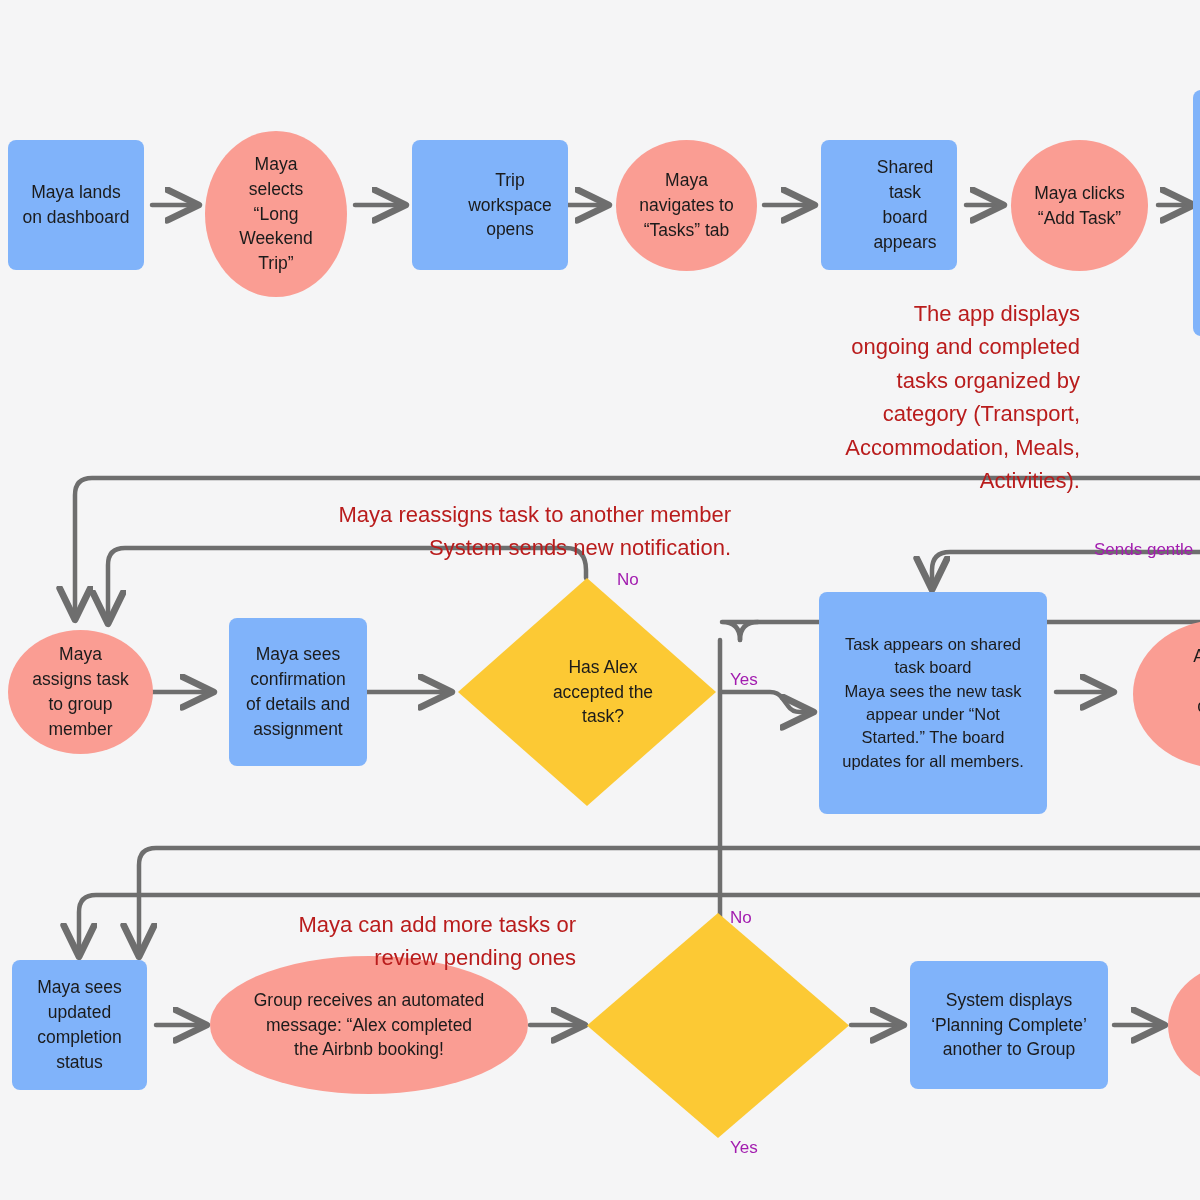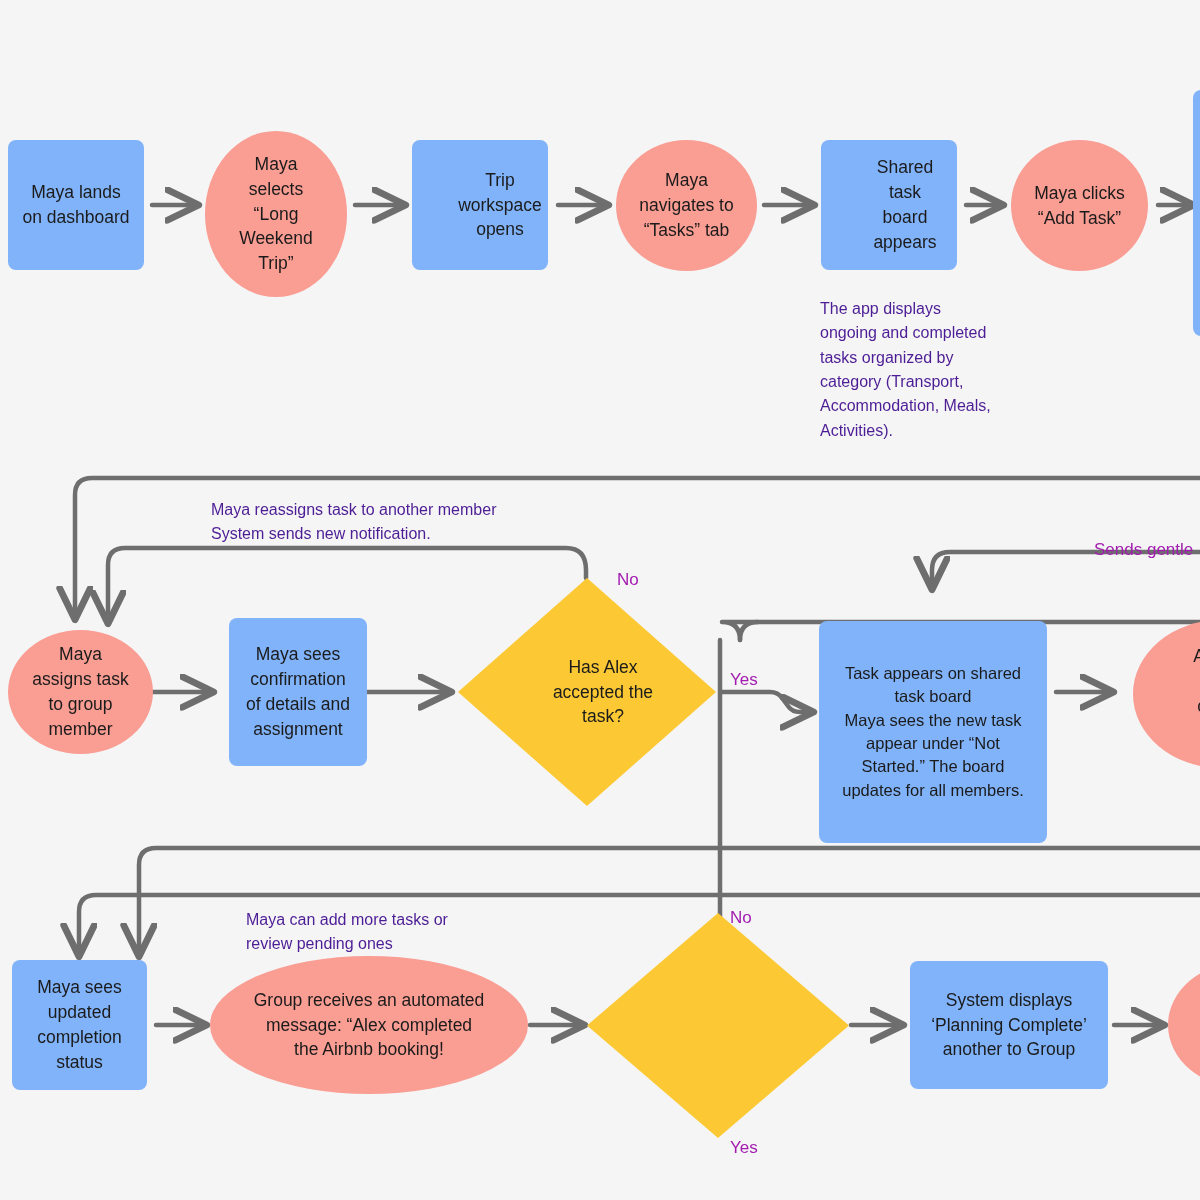--- a/index.html
+++ b/index.html
@@ -16,21 +16,21 @@
   .node{position:absolute;display:flex;align-items:center;justify-content:center;text-align:center;
         color:#1b1b1b;font-size:17.5px;line-height:1.42;box-sizing:border-box;}
   .node .lbl{white-space:pre-line;padding:2px 8px;}
 
   .rect{background:#80b3fa;border-radius:8px;}
   .ellipse{background:#fa9d93;border-radius:50%;}
   .diamond{background:transparent;}
   .diamond .dshape{position:absolute;inset:0;background:#fcc934;
     clip-path:polygon(50% 0%,100% 50%,50% 100%,0% 50%);}
   .diamond .lbl{position:relative;z-index:2;margin-left:32px;}
-  .notelabel{position:absolute;color:#4c1d95;font-size:16px;line-height:1.52;white-space:pre-line;}
+  .notelabel{position:absolute;color:#b91c1c;font-size:22px;line-height:1.52;white-space:pre-line;text-align:right;}
   .yn{position:absolute;color:#a21caf;font-size:17px;}
 </style>
 </head>
 <body>
 
 <div id="canvas">
 
   <svg class="edges" viewBox="0 0 1200 1200">
     <defs>
       <marker id="arw" markerWidth="10" markerHeight="10" refX="7.2" refY="4" orient="auto" markerUnits="strokeWidth">
@@ -79,21 +79,21 @@
   </div>
 
   <div class="node ellipse" style="left:205px;top:131px;width:142px;height:166px;">
     <span class="lbl">Maya
 selects
 “Long
 Weekend
 Trip”</span>
   </div>
 
-  <div class="node rect" style="left:412px;top:140px;width:136px;height:130px;padding-left:40px;">
+  <div class="node rect" style="left:412px;top:140px;width:156px;height:130px;padding-left:40px;">
     <span class="lbl">Trip
 workspace
 opens</span>
   </div>
 
   <div class="node ellipse" style="left:616px;top:140px;width:141px;height:131px;">
     <span class="lbl">Maya
 navigates to
 “Tasks” tab</span>
   </div>
@@ -134,21 +134,21 @@
 assignment</span>
   </div>
 
   <div class="node diamond" style="left:458px;top:578px;width:258px;height:228px;">
     <div class="dshape"></div>
     <span class="lbl">Has Alex
 accepted the
 task?</span>
   </div>
 
-  <div class="node rect" style="left:819px;top:592px;width:228px;height:222px;font-size:16.5px;margin-top:29px;">
+  <div class="node rect" style="left:819px;top:592px;width:228px;height:222px;font-size:16.5px;">
     <span class="lbl">Task appears on shared
 task board
 Maya sees the new task
 appear under “Not
 Started.” The board
 updates for all members.</span>
   </div>
 
   <div class="node ellipse" style="left:1133px;top:620px;width:175px;height:148px;">
     <span class="lbl">Alex (a

